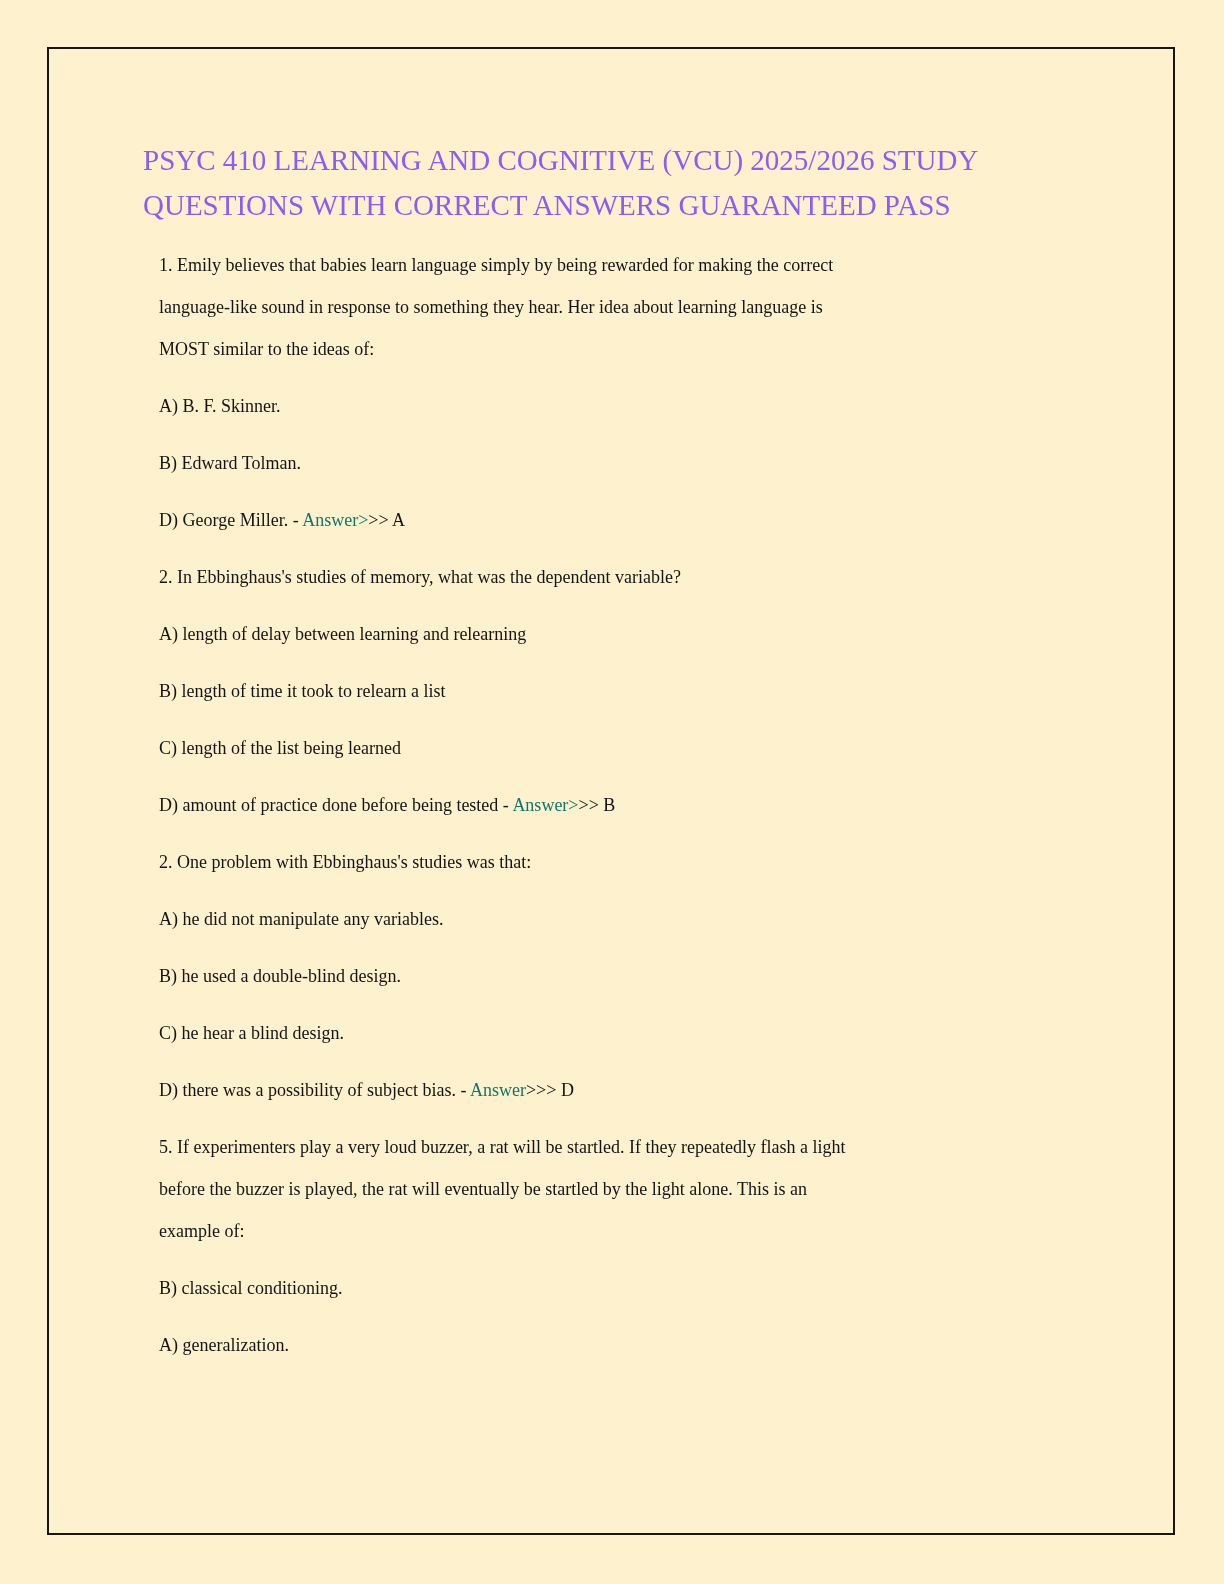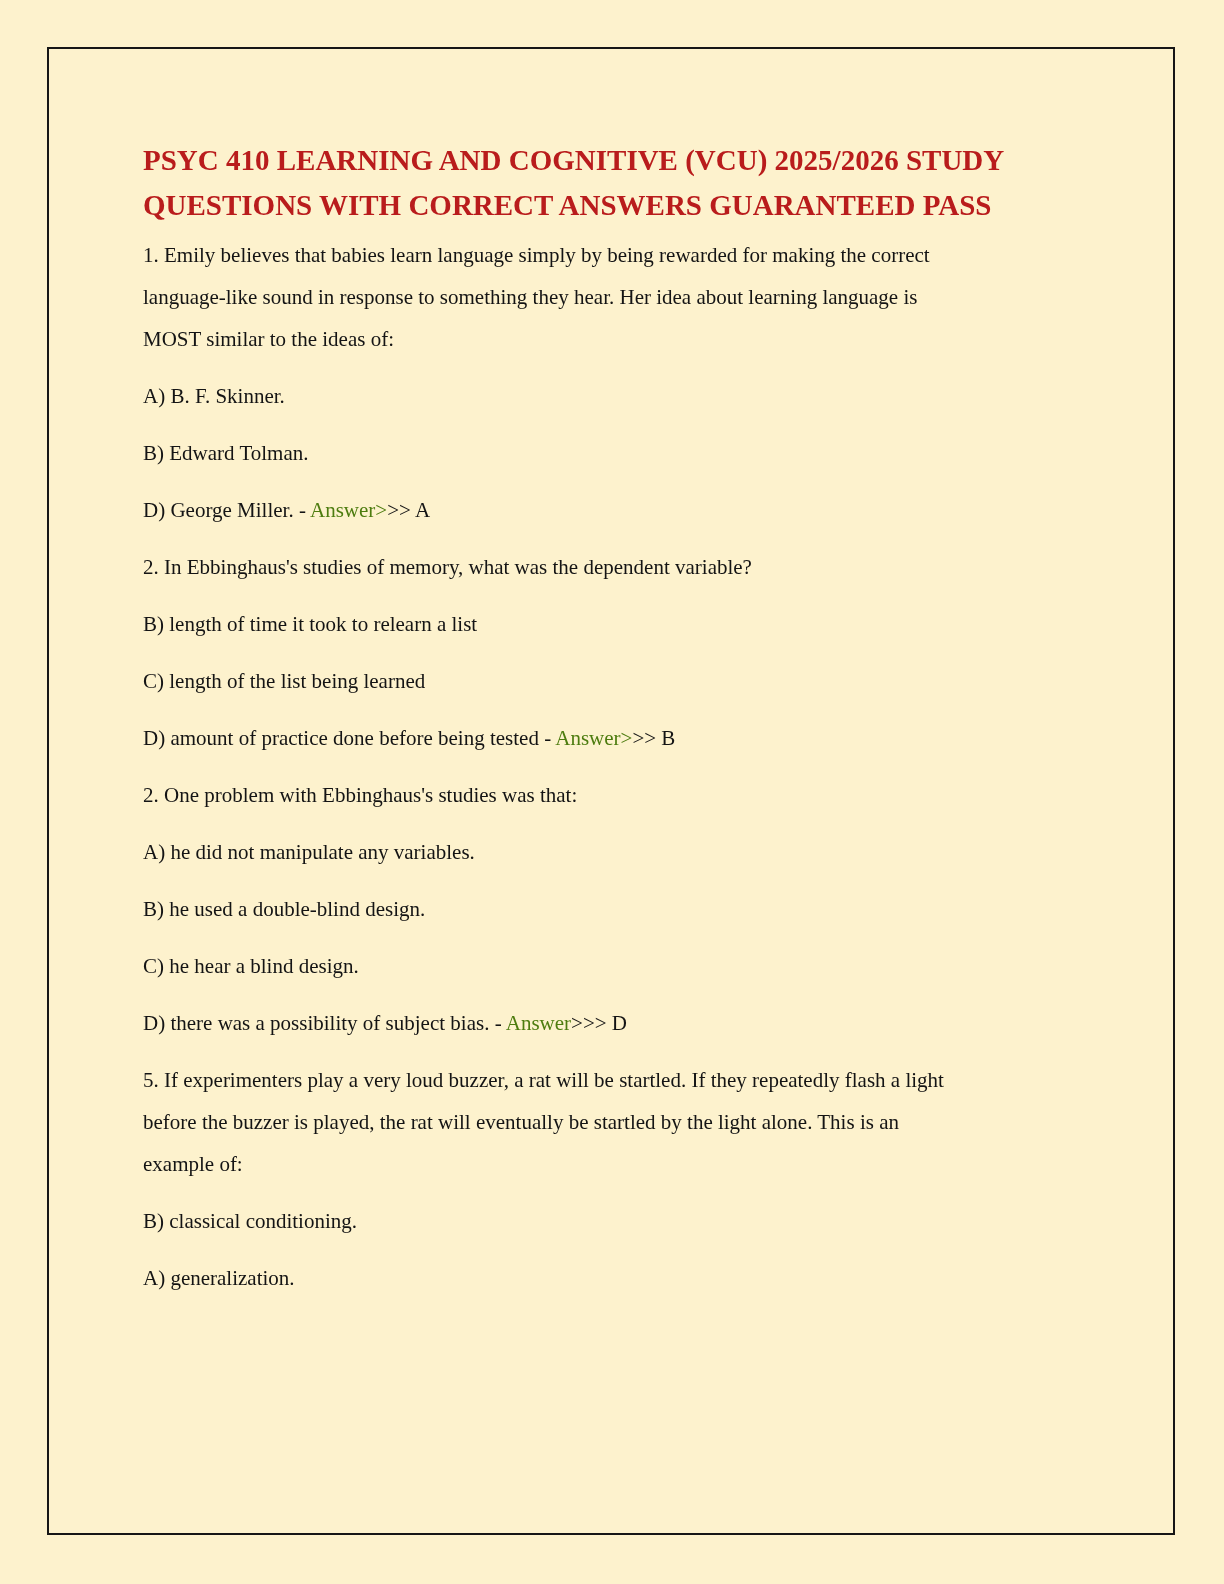--- a/index.html
+++ b/index.html
@@ -26,33 +26,33 @@
   }
   .content {
     position: absolute;
     left: 143px;
     top: 138px;
     width: 950px;
   }
   .doc-title {
     font-size: 29px;
     line-height: 45px;
-    font-weight: bold;
-    color: #b91c1c;
-    margin: 0 0 6px 0;
+    font-weight: normal;
+    color: #8b5cf6;
+    margin: 0 0 16px 0;
   }
   .doc-title .line { display: block; }
   .para {
-    font-size: 21px;
+    font-size: 18px;
     line-height: 42px;
     color: #141414;
-    margin: 0 0 15px 0;
+    margin: 0 0 15px 16px;
   }
   .para .line { display: block; }
-  .ans-green { color: #4d7c0f; }
+  .ans-green { color: #0f766e; }
 </style>
 </head>
 <body>
 
 <div class="page">
   <div class="page-border"></div>
   <div class="content">
     <h1 class="doc-title">
       <span class="line">PSYC 410 LEARNING AND COGNITIVE (VCU) 2025/2026 STUDY</span>
       <span class="line">QUESTIONS WITH CORRECT ANSWERS GUARANTEED PASS</span>
@@ -62,20 +62,21 @@
           <span class="line">1. Emily believes that babies learn language simply by being rewarded for making the correct</span>
           <span class="line">language-like sound in response to something they hear. Her idea about learning language is</span>
           <span class="line">MOST similar to the ideas of:</span>
         </p>
         <p class="para option">A) B. F. Skinner.</p>
         <p class="para option">B) Edward Tolman.</p>
         <p class="para option">D) George Miller. - <span class="ans-green">Answer&gt;</span>&gt;&gt; A</p>
         <p class="para stem">
           <span class="line">2. In Ebbinghaus's studies of memory, what was the dependent variable?</span>
         </p>
+        <p class="para option">A) length of delay between learning and relearning</p>
         <p class="para option">B) length of time it took to relearn a list</p>
         <p class="para option">C) length of the list being learned</p>
         <p class="para option">D) amount of practice done before being tested - <span class="ans-green">Answer&gt;</span>&gt;&gt; B</p>
         <p class="para stem">
           <span class="line">2. One problem with Ebbinghaus's studies was that:</span>
         </p>
         <p class="para option">A) he did not manipulate any variables.</p>
         <p class="para option">B) he used a double-blind design.</p>
         <p class="para option">C) he hear a blind design.</p>
         <p class="para option">D) there was a possibility of subject bias. - <span class="ans-green">Answer</span>&gt;&gt;&gt; D</p>

